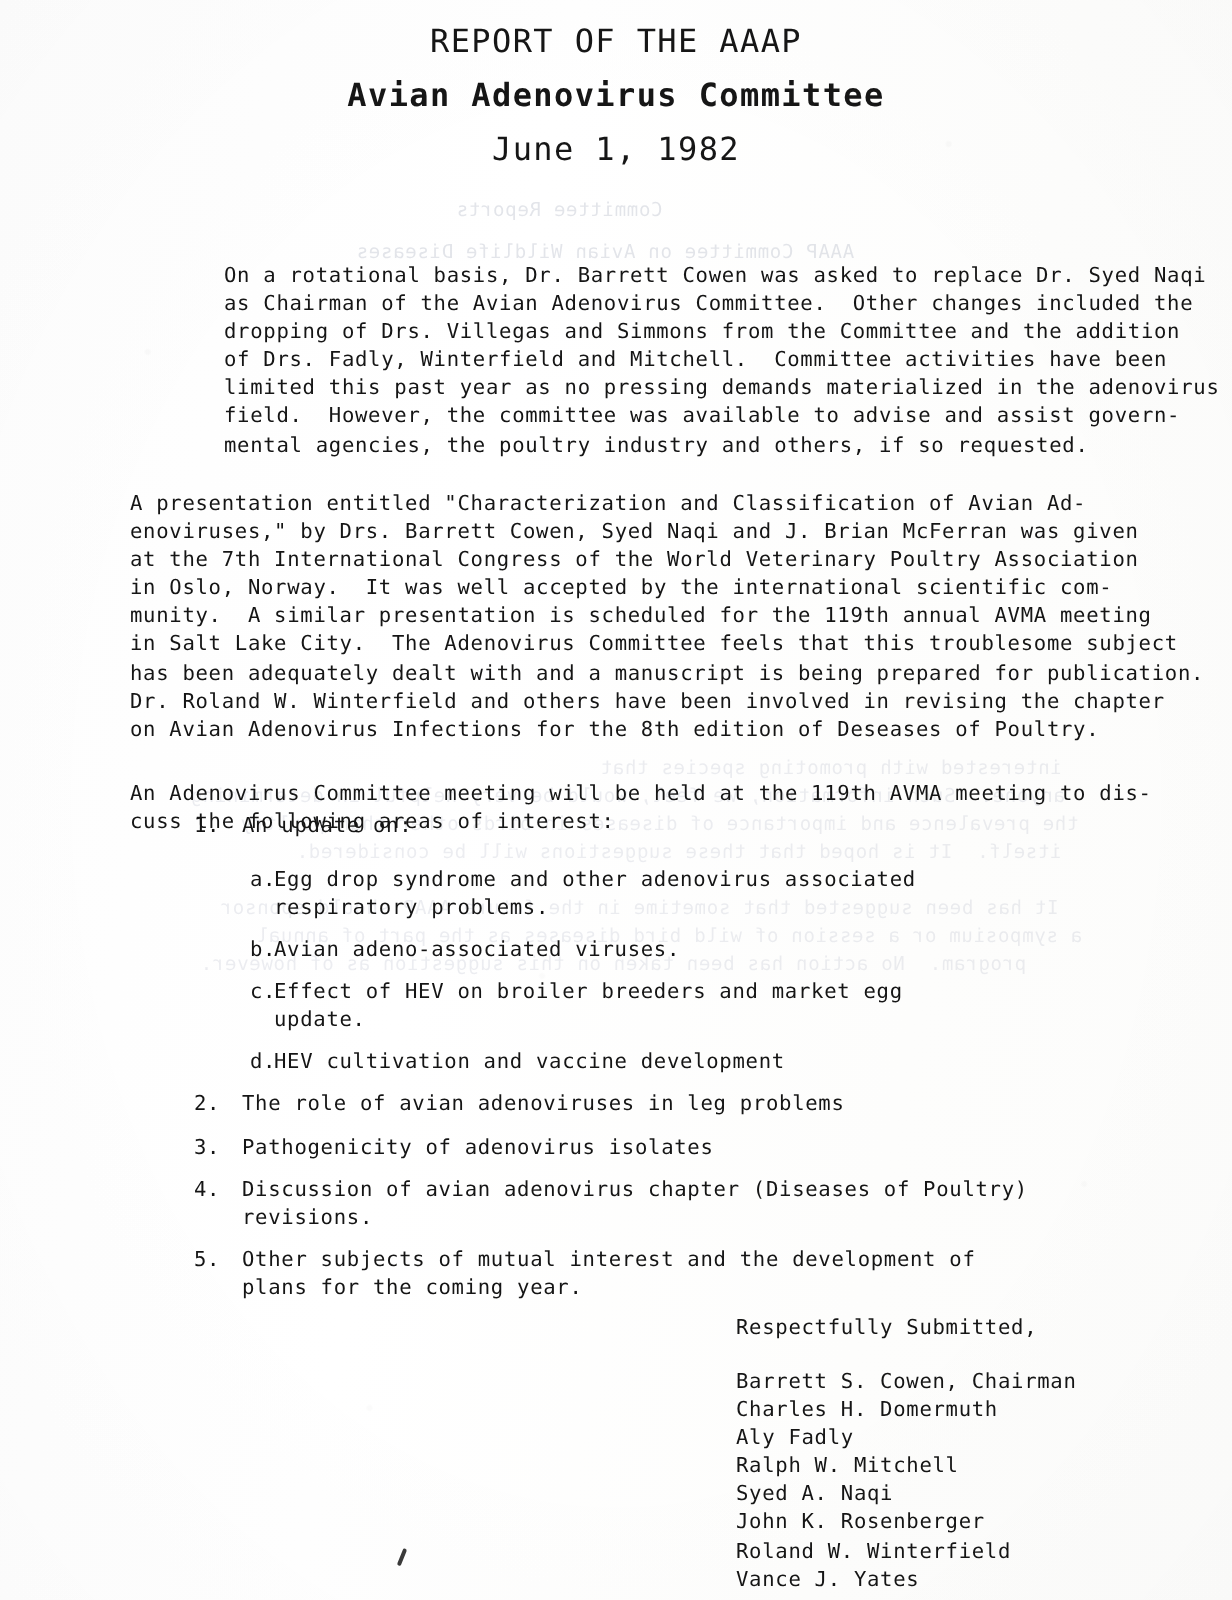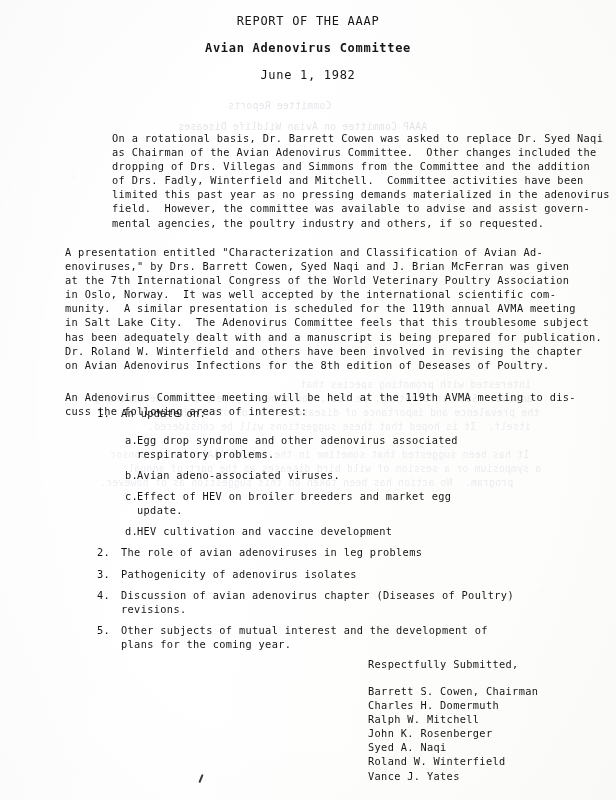--- a/index.html
+++ b/index.html
@@ -35,21 +35,21 @@
     pointer-events: none;
     background:
       radial-gradient(ellipse at 50% 50%, rgba(255,255,255,0) 55%, rgba(0,0,0,0.012) 100%);
   }
 
   .hdr {
     position: absolute;
     left: 0;
     width: 616px;
     text-align: center;
-    font-size: 12px;
+    font-size: 16px;
     line-height: 14px;
     letter-spacing: 0.7px;
     color: #161616;
     white-space: pre;
   }
   #hdr-title   { top: 14px; }
   #hdr-subtitle{ top: 41px; font-weight: bold; }
   #hdr-date    { top: 68px; }
 
   .para {
@@ -204,19 +204,19 @@
       <div class="li lvl2" style="top: 524px;"><span class="marker">d.</span><span class="body">HEV cultivation and vaccine development</span></div>
       <div class="li lvl1" style="top: 545px;"><span class="marker">2.</span><span class="body">The role of avian adenoviruses in leg problems</span></div>
       <div class="li lvl1" style="top: 567px;"><span class="marker">3.</span><span class="body">Pathogenicity of adenovirus isolates</span></div>
       <div class="li lvl1" style="top: 588px;"><span class="marker">4.</span><span class="body">Discussion of avian adenovirus chapter (Diseases of Poultry)
 revisions.</span></div>
       <div class="li lvl1" style="top: 623px;"><span class="marker">5.</span><span class="body">Other subjects of mutual interest and the development of
 plans for the coming year.</span></div>
     </div>
 
   <div class="sig-intro">Respectfully Submitted,</div>
-  <div class="sig-names" id="sig-names"><div>Barrett S. Cowen, Chairman</div><div>Charles H. Domermuth</div><div>Ralph W. Mitchell</div><div>John K. Rosenberger</div><div>Syed A. Naqi</div><div>Roland W. Winterfield</div><div>Vance J. Yates</div></div>
+  <div class="sig-names" id="sig-names"><div>Barrett S. Cowen, Chairman</div><div>Charles H. Domermuth</div><div>Aly Fadly</div><div>Ralph W. Mitchell</div><div>Syed A. Naqi</div><div>John K. Rosenberger</div><div>Roland W. Winterfield</div><div>Vance J. Yates</div></div>
 
   <div class="stray-mark">
       <i></i>
     </div>
 
 </div>
 
 </body></html>

